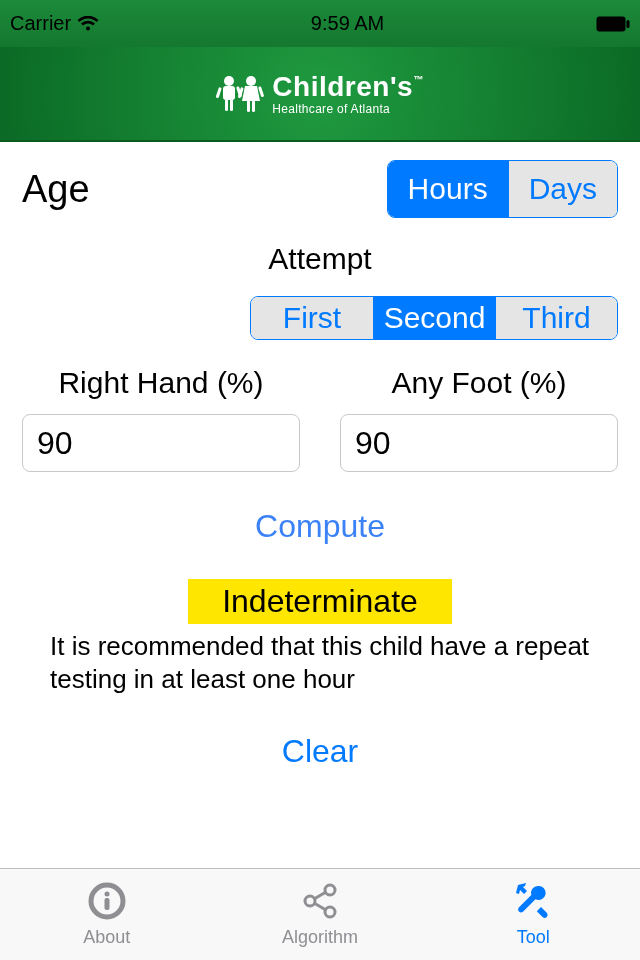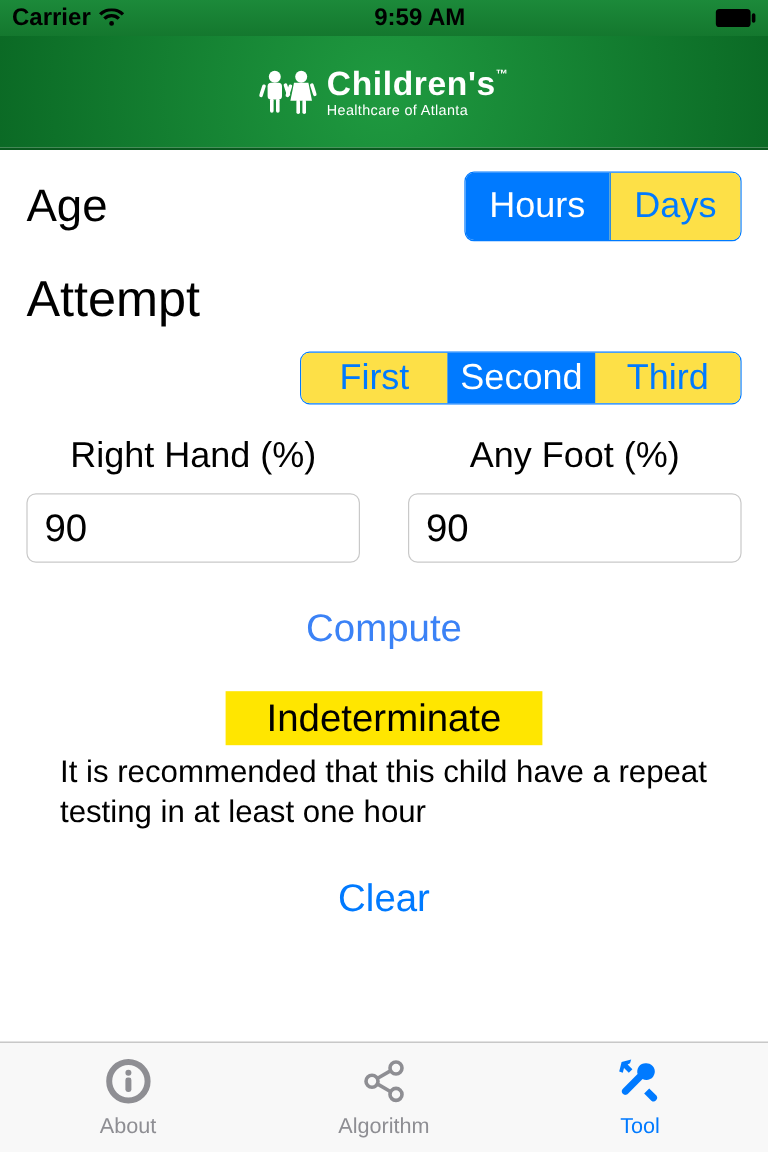--- a/index.html
+++ b/index.html
@@ -1,36 +1,36 @@
 <!DOCTYPE html>
 <html><head>
 <meta charset="utf-8">
 <style>
 * { box-sizing: border-box; margin: 0; padding: 0; }
 html, body { width: 640px; height: 960px; font-family: -apple-system, "Helvetica Neue", Helvetica, Arial, sans-serif; background:#fff; overflow:hidden; }
-.statusbar { height:30px; background:linear-gradient(#1c8a3a,#14782e); display:flex; align-items:center; justify-content:space-between; padding:0 10px; color:#000; font-size:20px; font-weight:700; }
+.statusbar { height:47px; background:linear-gradient(#1c8a3a,#14782e); display:flex; align-items:center; justify-content:space-between; padding:0 10px; color:#000; font-size:20px; font-weight:400; }
 .statusbar .left { display:flex; align-items:center; gap:6px; }
 .header { height:95px; background:radial-gradient(circle,#1f9a40 0%,#0b6a25 100%); display:flex; align-items:center; justify-content:center; border-bottom:2px solid #0a5a1f;}
 .logo { color:#fff; display:flex; align-items:center; gap:8px; }
 .logo-figs svg { display:block; }
 .logo-text { display:flex; flex-direction:column; line-height:1; }
 .logo-text .big { font-size:28px; font-weight:700; letter-spacing:0.5px; }
 .logo-text .big sup { font-size:10px; vertical-align:top; position:relative; top:2px;}
 .logo-text .small { font-size:12px; letter-spacing:0.3px; margin-top:2px; }
 .content { padding:18px 22px 0 22px; }
 .row { display:flex; align-items:center; }
 .age-row { gap:14px; }
 .age-label { font-size:38px; }
 .input { border:1px solid #c9c9c9; border-radius:8px; height:58px; padding:0 14px; font-size:32px; background:#fff; display:flex; align-items:center; }
 .age-input { width:200px; }
 .seg { display:flex; border:1px solid #007aff; border-radius:8px; overflow:hidden; height:58px; margin-left:auto;}
-.seg .seg-item { padding:0 20px; display:flex; align-items:center; justify-content:center; font-size:30px; color:#007aff; cursor:pointer; background:#fde047;}
+.seg .seg-item { padding:0 20px; display:flex; align-items:center; justify-content:center; font-size:30px; color:#007aff; cursor:pointer; background:#e5e5e5;}
 .seg .seg-item.selected { background:#007aff; color:#fff; }
 .seg .seg-item + .seg-item { border-left:1px solid #007aff; }
-.attempt-title { text-align:left; font-size:42px; margin-top:24px; }
+.attempt-title { text-align:center; font-size:30px; margin-top:24px; }
 .attempt-seg-wrap { display:flex; justify-content:center; margin-top:20px; }
 .attempt-seg { display:flex; border:1px solid #007aff; border-radius:8px; overflow:hidden; height:44px; }
 .attempt-seg .seg-item { width:122px; }
 .fields { display:flex; gap:40px; margin-top:26px; justify-content:space-between;}
 .field { flex:1; display:flex; flex-direction:column; align-items:stretch; }
 .field-label { font-size:30px; text-align:center; margin-bottom:14px; white-space:nowrap;}
 .field .input { width:100%; }
 .compute { text-align:center; color:#3b82f6; font-size:32px; margin-top:36px; cursor:pointer;}
 .result { background:#ffe600; font-size:32px; padding:4px 34px; display:block; margin:34px auto 0 auto; text-align:center; width:fit-content;}
 .result-msg { font-size:26px; line-height:1.25; margin:6px 28px 0 28px; }

